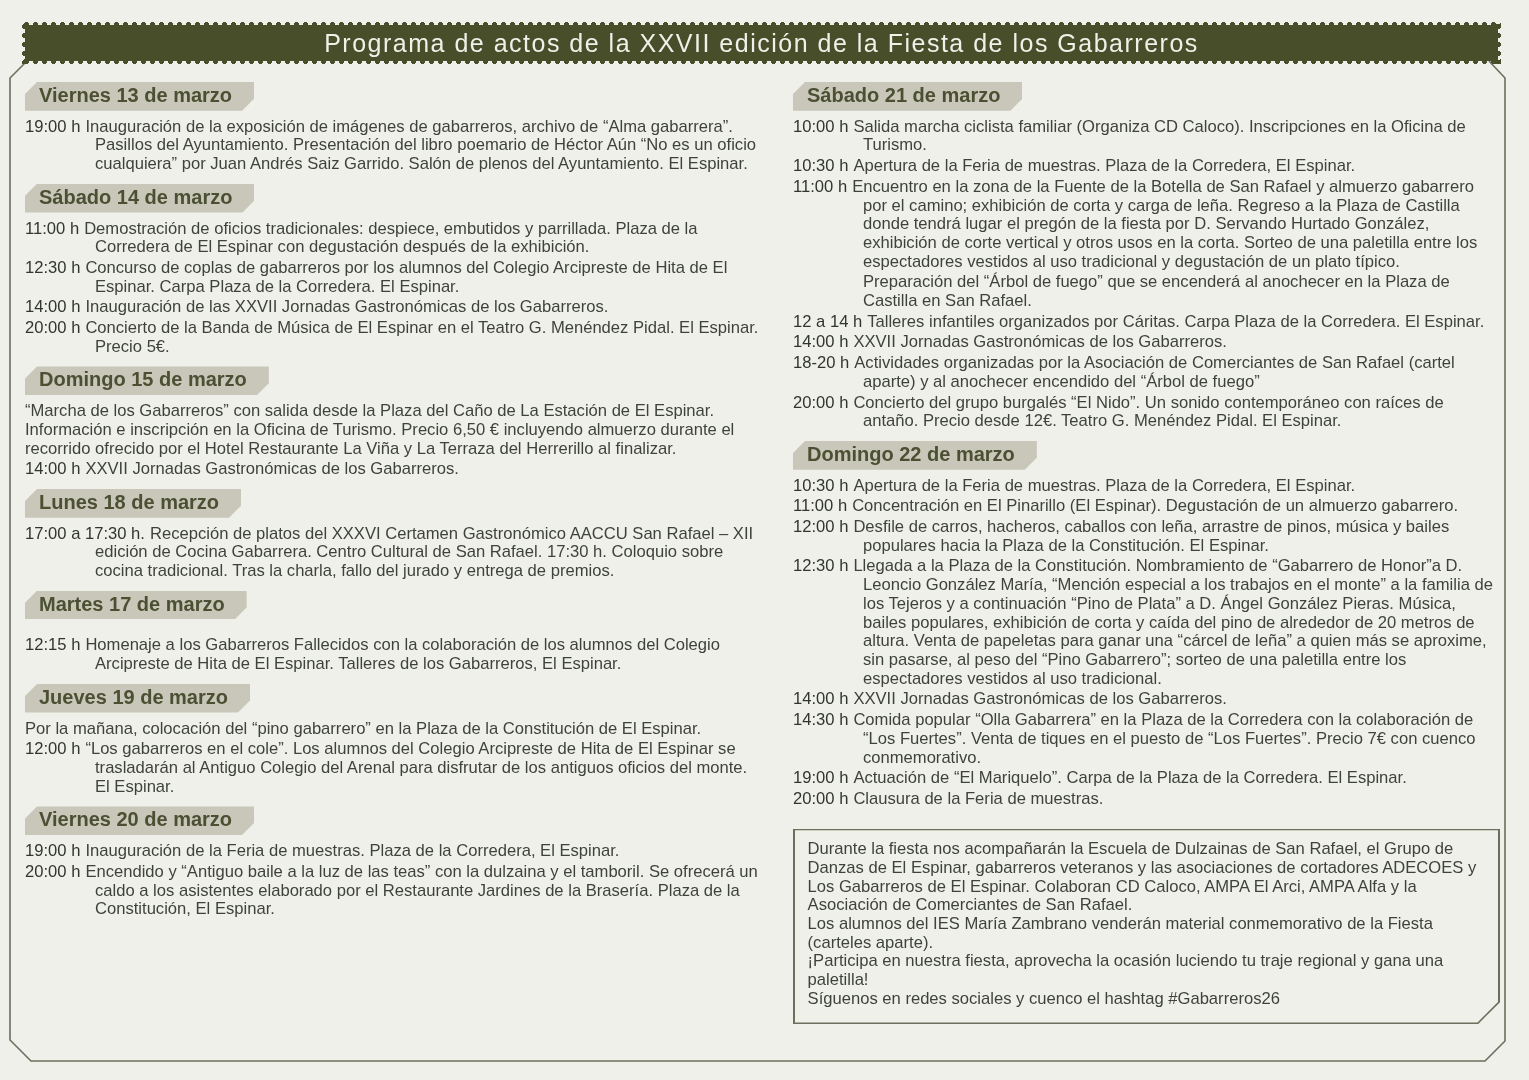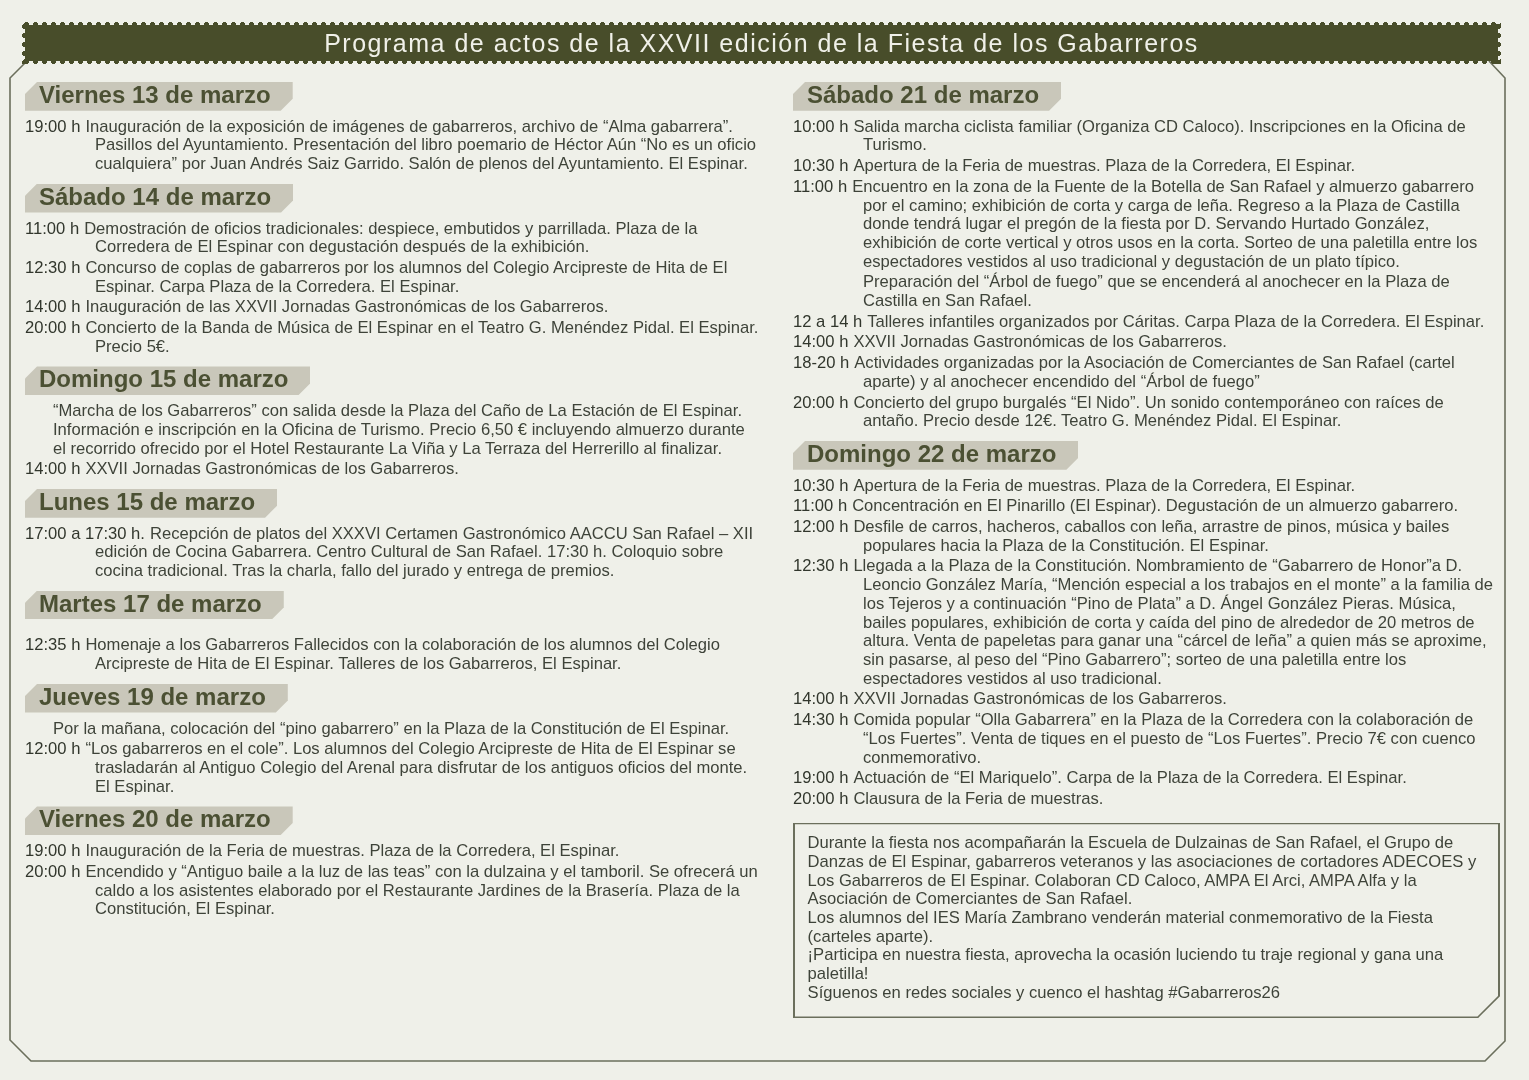--- a/index.html
+++ b/index.html
@@ -44,33 +44,33 @@
     position:absolute;left:25px;top:82px;right:24px;
     display:flex;gap:33px;align-items:flex-start;
   }
   .col{font-size:16.6px;line-height:18.7px;}
   .col-left{width:735px;flex:none;}
   .col-right{width:707px;flex:none;}
   
   .day{margin:0 0 10px 0;}
   .day-badge{
     display:inline-block;margin:0 0 7px 0;
-    font-size:24px;font-weight:bold;color:var(--badge-text);
+    font-size:20px;font-weight:bold;color:var(--badge-text);
     background:var(--badge-bg);
     padding:4px 22px 6px 14px;
     clip-path:polygon(12px 0,100% 0,100% calc(100% - 12px),calc(100% - 12px) 100%,0 100%,0 12px);
   }
   .entry{margin:0 0 2px 0;}
   .entry.timed{padding-left:70px;text-indent:-70px;}
   .entry.cont{padding-left:70px;}
-  .entry.plain{padding-left:0;margin-left:28px;}
+  .entry.plain{padding-left:0;}
   .time{font-weight:normal;color:var(--text-strong);margin-right:5px;}
   
   .notes{
-    margin-top:14px;
+    margin-top:20px;
     background:var(--border);
     clip-path:polygon(0 0,100% 0,100% calc(100% - 22px),calc(100% - 22px) 100%,0 100%);
     padding:1.6px;
   }
   .notes-inner{
     background:var(--page-bg);
     clip-path:polygon(0 0,100% 0,100% calc(100% - 21px),calc(100% - 21px) 100%,0 100%);
     padding:10px 14px 14px 13px;
   }
   .note-line{margin:0;}
@@ -84,23 +84,23 @@
 
 <header class="banner">
   <h1>Programa de actos de la XXVII edición de la Fiesta de los Gabarreros</h1>
 </header>
 
 <div class="columns">
   <div class="col col-left" id="col-left">
       <section class="day"><h2 class="day-badge">Viernes 13 de marzo</h2><p class="entry timed"><b class="time">19:00 h</b><span>Inauguración de la exposición de imágenes de gabarreros, archivo de “Alma gabarrera”. Pasillos del Ayuntamiento. Presentación del libro poemario de Héctor Aún “No es un oficio cualquiera” por Juan Andrés Saiz Garrido. Salón de plenos del Ayuntamiento. El Espinar.</span></p></section>
       <section class="day"><h2 class="day-badge">Sábado 14 de marzo</h2><p class="entry timed"><b class="time">11:00 h</b><span>Demostración de oficios tradicionales: despiece, embutidos y parrillada. Plaza de la Corredera de El Espinar con degustación después de la exhibición.</span></p><p class="entry timed"><b class="time">12:30 h</b><span>Concurso de coplas de gabarreros por los alumnos del Colegio Arcipreste de Hita de El Espinar. Carpa Plaza de la Corredera. El Espinar.</span></p><p class="entry timed"><b class="time">14:00 h</b><span>Inauguración de las XXVII Jornadas Gastronómicas de los Gabarreros.</span></p><p class="entry timed"><b class="time">20:00 h</b><span>Concierto de la Banda de Música de El Espinar en el Teatro G. Menéndez Pidal. El Espinar. Precio 5€.</span></p></section>
       <section class="day"><h2 class="day-badge">Domingo 15 de marzo</h2><p class="entry plain"><span>“Marcha de los Gabarreros” con salida desde la Plaza del Caño de La Estación de El Espinar. Información e inscripción en la Oficina de Turismo. Precio 6,50 € incluyendo almuerzo durante el recorrido ofrecido por el Hotel Restaurante La Viña y La Terraza del Herrerillo al finalizar.</span></p><p class="entry timed"><b class="time">14:00 h</b><span>XXVII Jornadas Gastronómicas de los Gabarreros.</span></p></section>
-      <section class="day"><h2 class="day-badge">Lunes 15 de marzo</h2><p class="entry timed"><b class="time">17:00 a 17:30 h.</b><span>Recepción de platos del XXXVI Certamen Gastronómico AACCU San Rafael – XII edición de Cocina Gabarrera. Centro Cultural de San Rafael. 17:30 h. Coloquio sobre cocina tradicional. Tras la charla, fallo del jurado y entrega de premios.</span></p></section>
+      <section class="day"><h2 class="day-badge">Lunes 18 de marzo</h2><p class="entry timed"><b class="time">17:00 a 17:30 h.</b><span>Recepción de platos del XXXVI Certamen Gastronómico AACCU San Rafael – XII edición de Cocina Gabarrera. Centro Cultural de San Rafael. 17:30 h. Coloquio sobre cocina tradicional. Tras la charla, fallo del jurado y entrega de premios.</span></p></section>
       <section class="day"><h2 class="day-badge">Martes 17 de marzo</h2></section>
-      <section class="day"><p class="entry timed"><b class="time">12:35 h</b><span>Homenaje a los Gabarreros Fallecidos con la colaboración de los alumnos del Colegio Arcipreste de Hita de El Espinar. Talleres de los Gabarreros, El Espinar.</span></p></section>
+      <section class="day"><p class="entry timed"><b class="time">12:15 h</b><span>Homenaje a los Gabarreros Fallecidos con la colaboración de los alumnos del Colegio Arcipreste de Hita de El Espinar. Talleres de los Gabarreros, El Espinar.</span></p></section>
       <section class="day"><h2 class="day-badge">Jueves 19 de marzo</h2><p class="entry plain"><span>Por la mañana, colocación del “pino gabarrero” en la Plaza de la Constitución de El Espinar.</span></p><p class="entry timed"><b class="time">12:00 h</b><span>“Los gabarreros en el cole”. Los alumnos del Colegio Arcipreste de Hita de El Espinar se trasladarán al Antiguo Colegio del Arenal para disfrutar de los antiguos oficios del monte. El Espinar.</span></p></section>
       <section class="day"><h2 class="day-badge">Viernes 20 de marzo</h2><p class="entry timed"><b class="time">19:00 h</b><span>Inauguración de la Feria de muestras. Plaza de la Corredera, El Espinar.</span></p><p class="entry timed"><b class="time">20:00 h</b><span>Encendido y “Antiguo baile a la luz de las teas” con la dulzaina y el tamboril. Se ofrecerá un caldo a los asistentes elaborado por el Restaurante Jardines de la Brasería. Plaza de la Constitución, El Espinar.</span></p></section>
     </div>
   <div class="col col-right" id="col-right">
 
   <section class="day"><h2 class="day-badge">Sábado 21 de marzo</h2><p class="entry timed"><b class="time">10:00 h</b><span>Salida marcha ciclista familiar (Organiza CD Caloco). Inscripciones en la Oficina de Turismo.</span></p><p class="entry timed"><b class="time">10:30 h</b><span>Apertura de la Feria de muestras. Plaza de la Corredera, El Espinar.</span></p><p class="entry timed"><b class="time">11:00 h</b><span>Encuentro en la zona de la Fuente de la Botella de San Rafael y almuerzo gabarrero por el camino; exhibición de corta y carga de leña. Regreso a la Plaza de Castilla donde tendrá lugar el pregón de la fiesta por D. Servando Hurtado González, exhibición de corte vertical y otros usos en la corta. Sorteo de una paletilla entre los espectadores vestidos al uso tradicional y degustación de un plato típico.</span></p><p class="entry cont"><span>Preparación del “Árbol de fuego” que se encenderá al anochecer en la Plaza de Castilla en San Rafael.</span></p><p class="entry timed"><b class="time">12 a 14 h</b><span>Talleres infantiles organizados por Cáritas. Carpa Plaza de la Corredera. El Espinar.</span></p><p class="entry timed"><b class="time">14:00 h</b><span>XXVII Jornadas Gastronómicas de los Gabarreros.</span></p><p class="entry timed"><b class="time">18-20 h</b><span>Actividades organizadas por la Asociación de Comerciantes de San Rafael (cartel aparte) y al anochecer encendido del “Árbol de fuego”</span></p><p class="entry timed"><b class="time">20:00 h</b><span>Concierto del grupo burgalés “El Nido”. Un sonido contemporáneo con raíces de antaño. Precio desde 12€. Teatro G. Menéndez Pidal. El Espinar.</span></p></section>
       <section class="day"><h2 class="day-badge">Domingo 22 de marzo</h2><p class="entry timed"><b class="time">10:30 h</b><span>Apertura de la Feria de muestras. Plaza de la Corredera, El Espinar.</span></p><p class="entry timed"><b class="time">11:00 h</b><span>Concentración en El Pinarillo (El Espinar). Degustación de un almuerzo gabarrero.</span></p><p class="entry timed"><b class="time">12:00 h</b><span>Desfile de carros, hacheros, caballos con leña, arrastre de pinos, música y bailes populares hacia la Plaza de la Constitución. El Espinar.</span></p><p class="entry timed"><b class="time">12:30 h</b><span>Llegada a la Plaza de la Constitución. Nombramiento de “Gabarrero de Honor”a D. Leoncio González María, “Mención especial a los trabajos en el monte” a la familia de los Tejeros y a continuación “Pino de Plata” a D. Ángel González Pieras. Música, bailes populares, exhibición de corta y caída del pino de alrededor de 20 metros de altura. Venta de papeletas para ganar una “cárcel de leña” a quien más se aproxime, sin pasarse, al peso del “Pino Gabarrero”; sorteo de una paletilla entre los espectadores vestidos al uso tradicional.</span></p><p class="entry timed"><b class="time">14:00 h</b><span>XXVII Jornadas Gastronómicas de los Gabarreros.</span></p><p class="entry timed"><b class="time">14:30 h</b><span>Comida popular “Olla Gabarrera” en la Plaza de la Corredera con la colaboración de “Los Fuertes”. Venta de tiques en el puesto de “Los Fuertes”. Precio 7€ con cuenco conmemorativo.</span></p><p class="entry timed"><b class="time">19:00 h</b><span>Actuación de “El Mariquelo”. Carpa de la Plaza de la Corredera. El Espinar.</span></p><p class="entry timed"><b class="time">20:00 h</b><span>Clausura de la Feria de muestras.</span></p></section>
       <div class="notes">
         <div class="notes-inner">
           <p class="note-line">Durante la fiesta nos acompañarán la Escuela de Dulzainas de San Rafael, el Grupo de Danzas de El Espinar, gabarreros veteranos y las asociaciones de cortadores ADECOES y Los Gabarreros de El Espinar. Colaboran CD Caloco, AMPA El Arci, AMPA Alfa y la Asociación de Comerciantes de San Rafael.</p>

